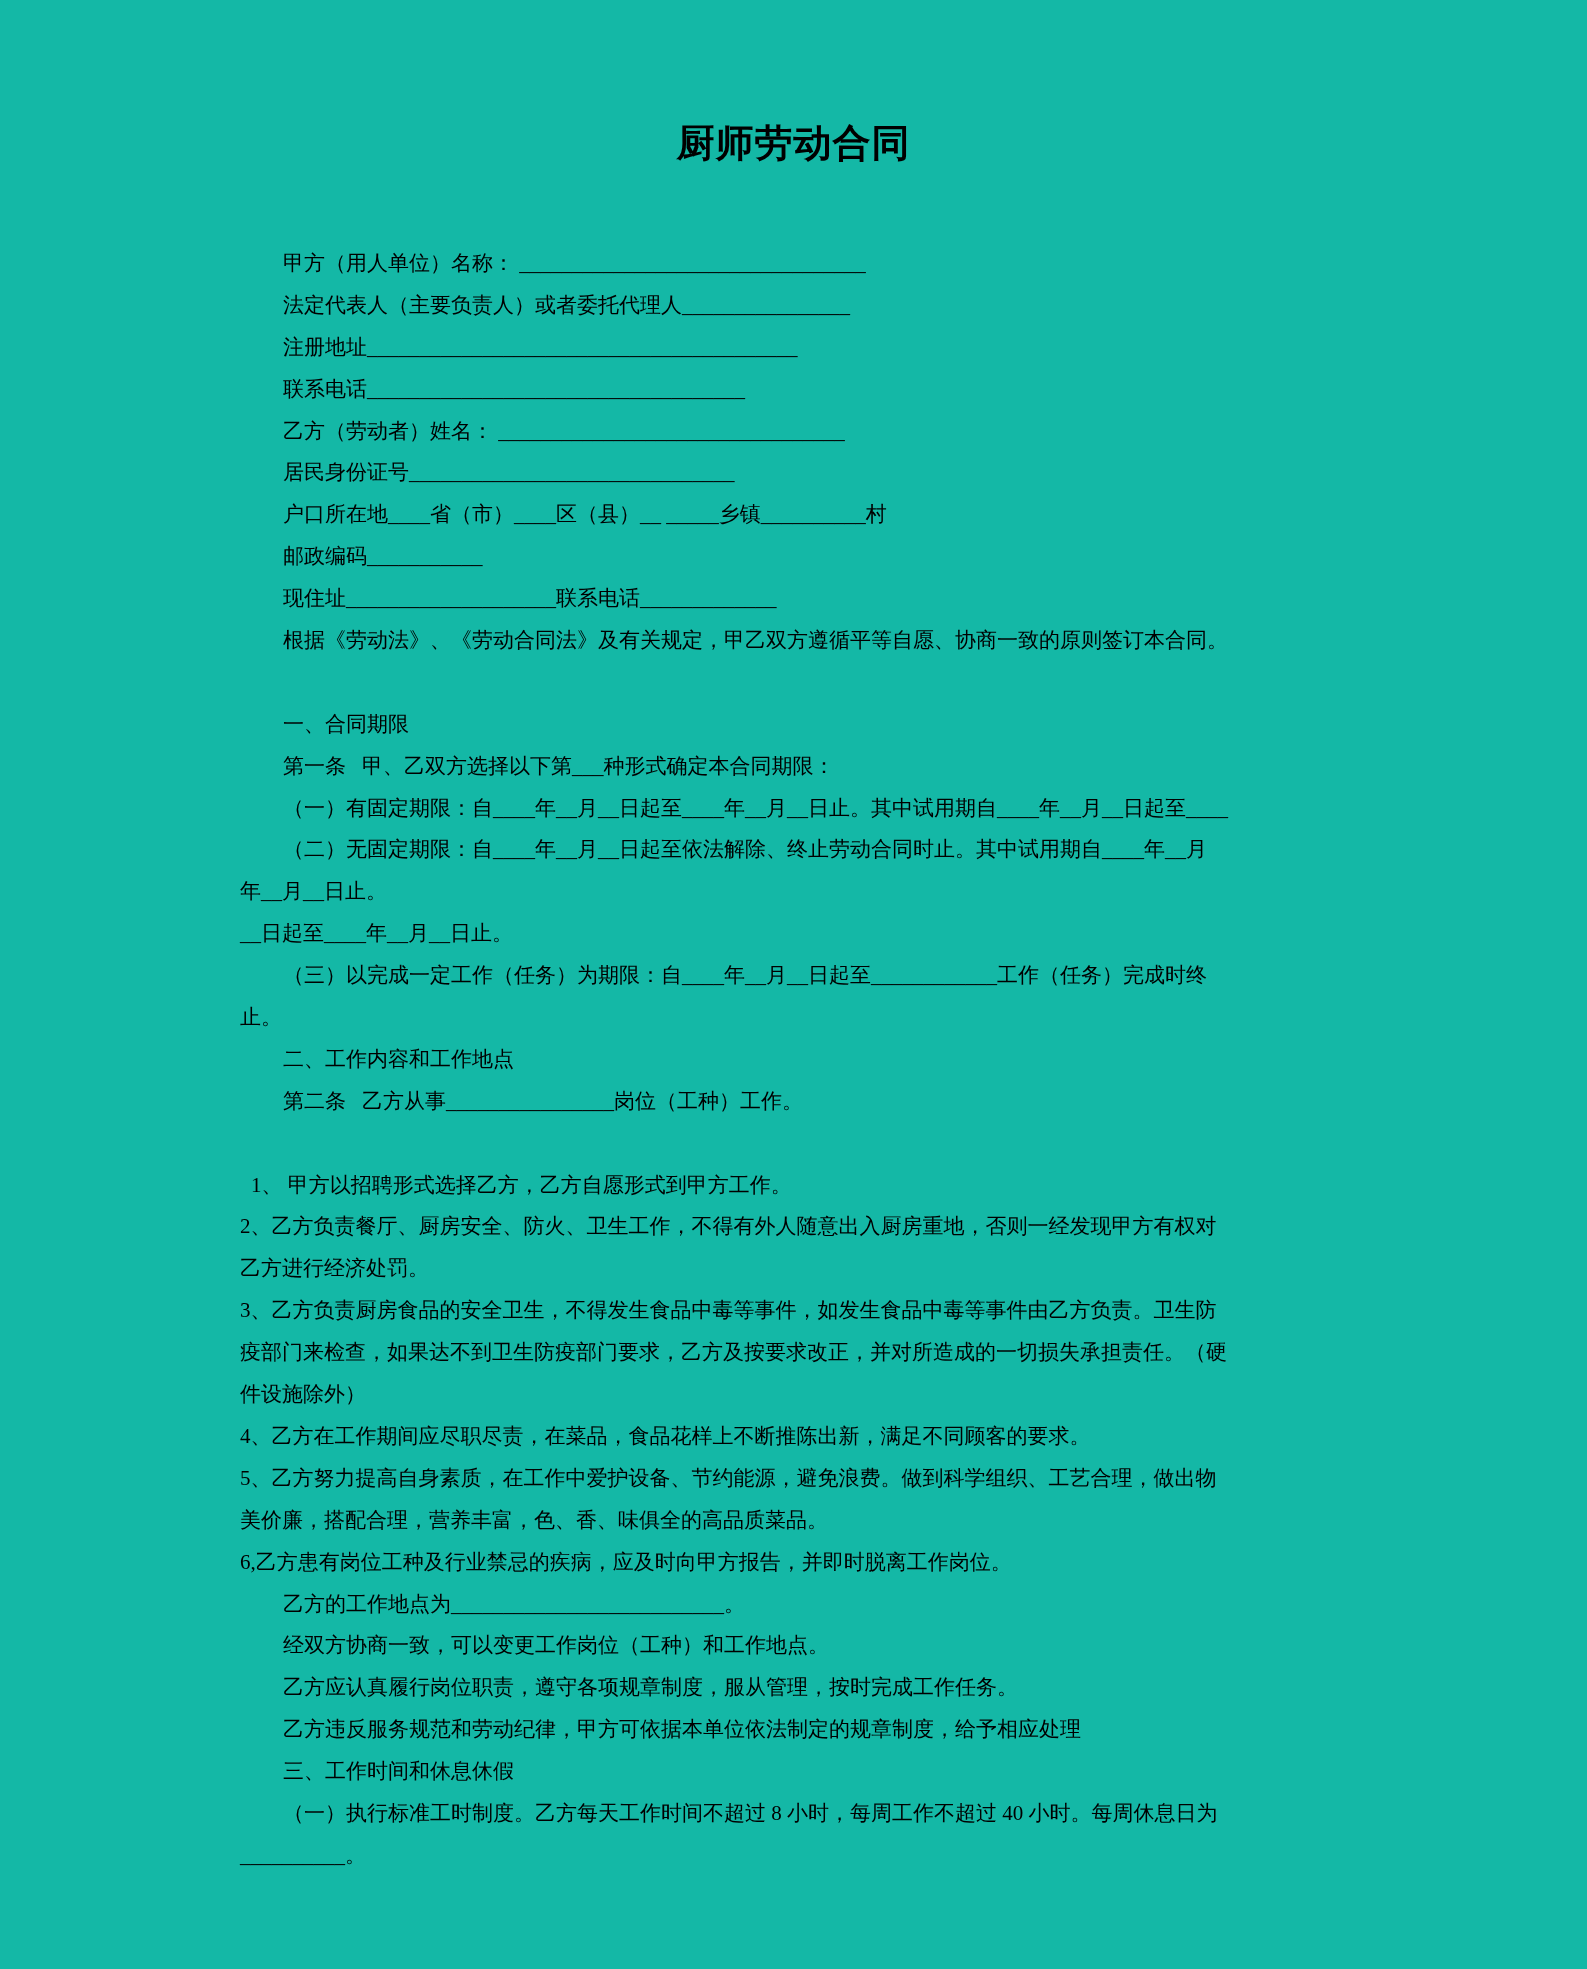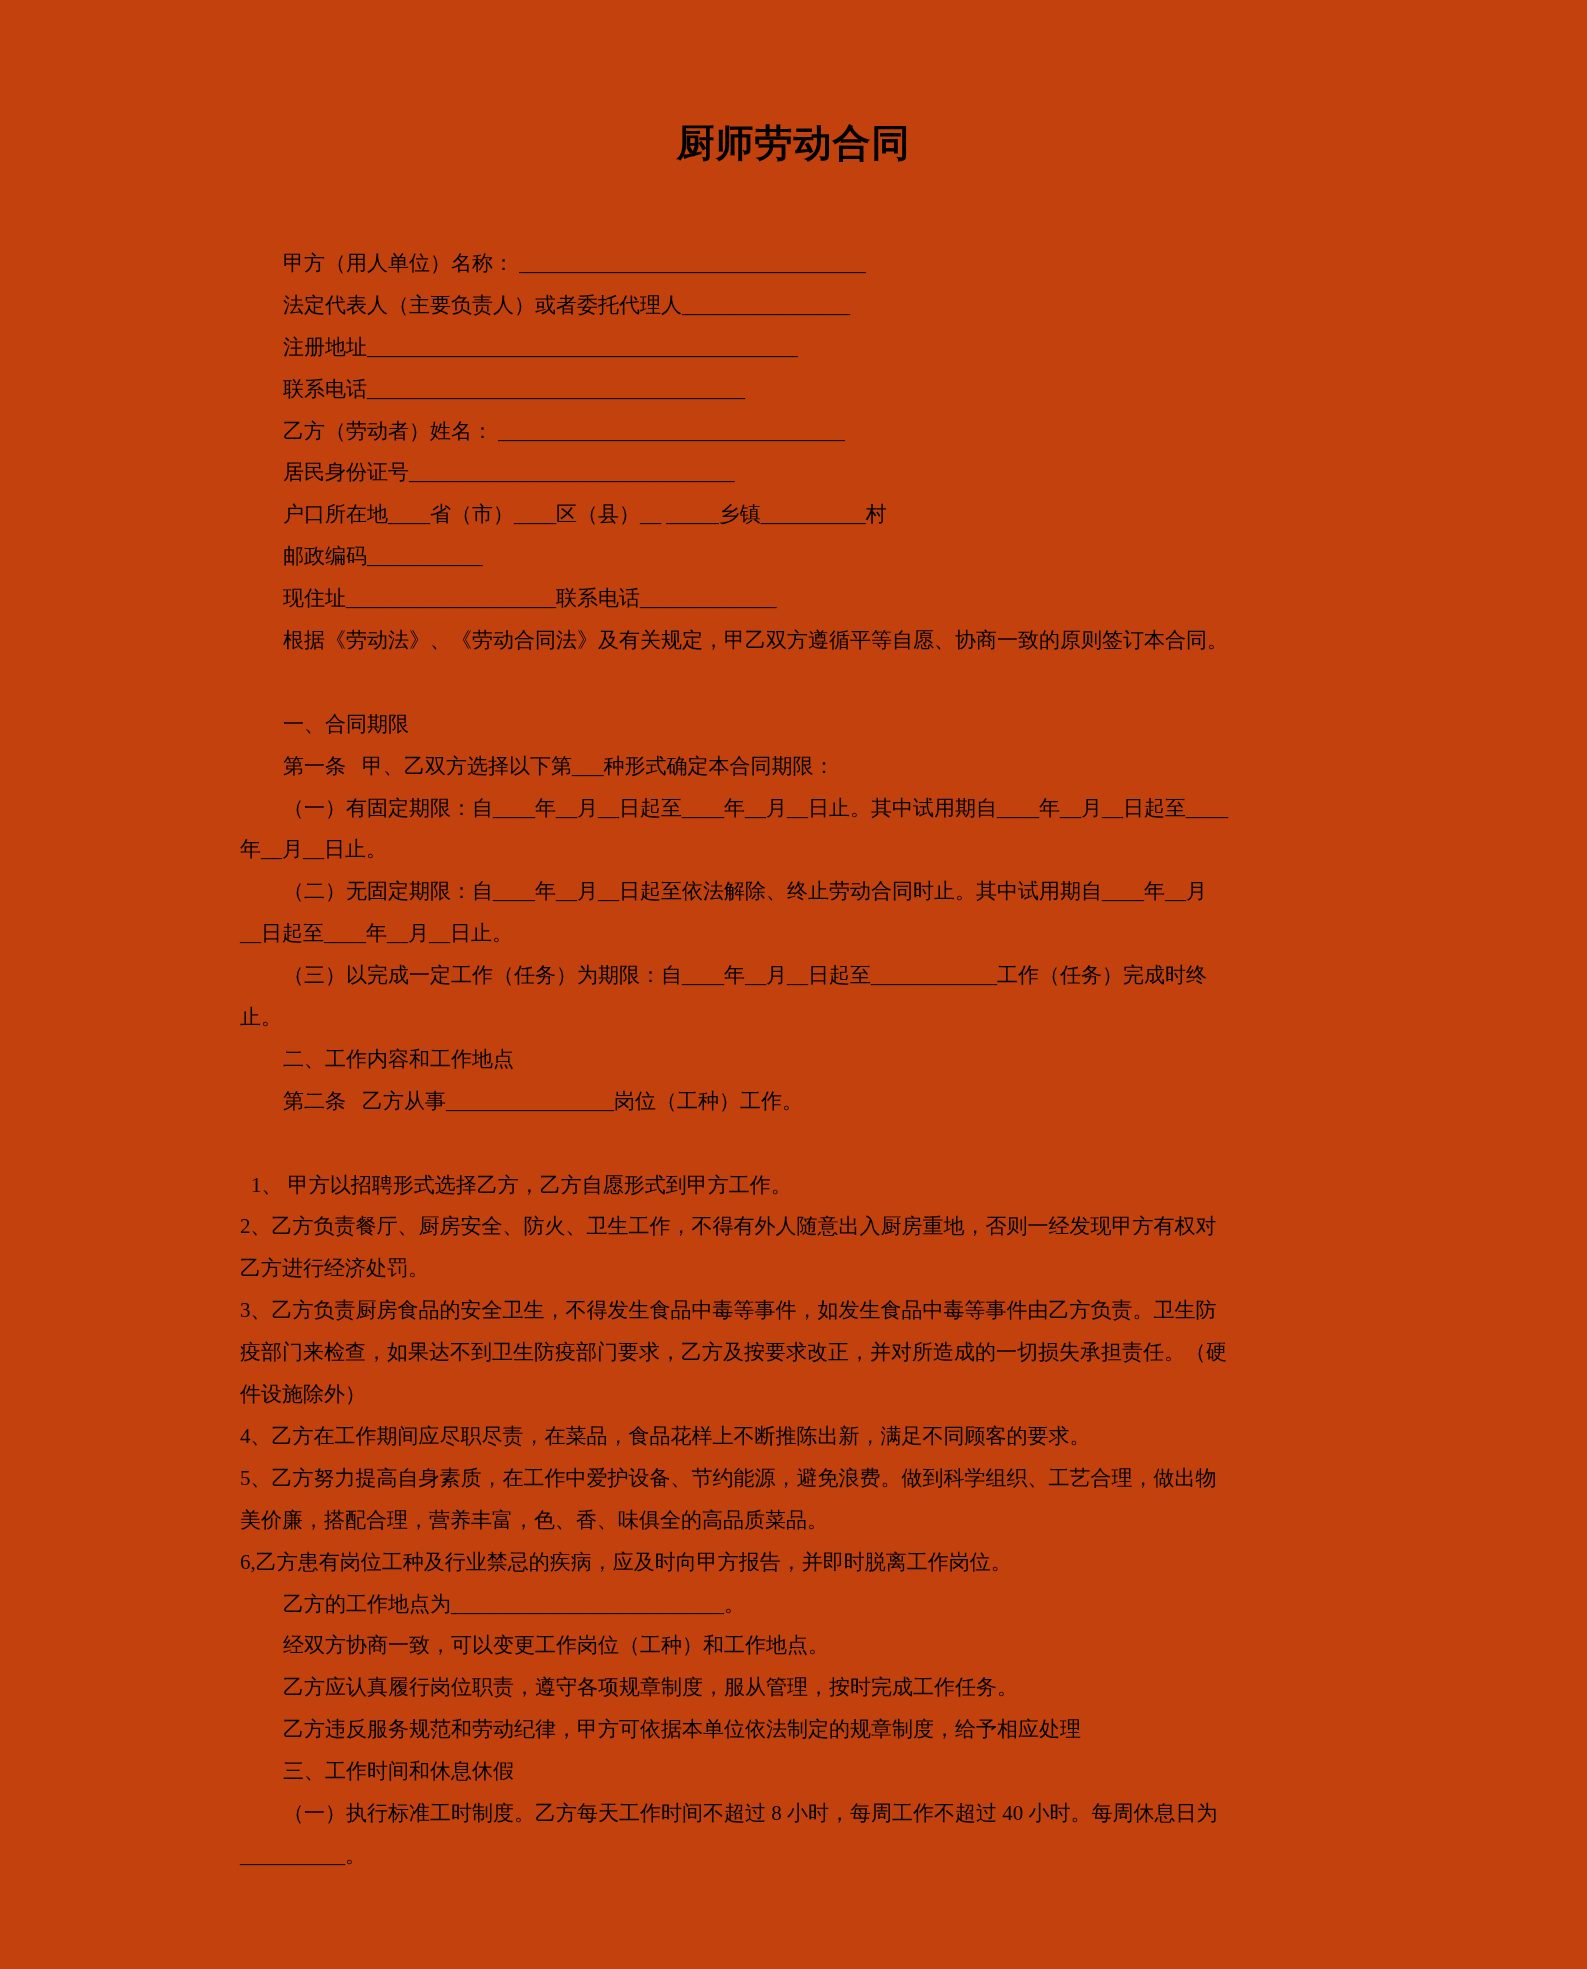--- a/index.html
+++ b/index.html
@@ -4,21 +4,21 @@
 <style>
   html, body {
     margin: 0;
     padding: 0;
     background: #ffffff;
   }
   .page {
     position: relative;
     width: 1587px;
     height: 1969px;
-    background: #c2410c;
+    background: #14b8a6;
     overflow: hidden;
     color: #000000;
     font-family: "Liberation Serif", "DejaVu Serif", serif;
     font-size: 21px;
   }
   .doc-title {
     margin: 0;
     padding-top: 114px;
     height: 58px;
     line-height: 58px;
@@ -58,22 +58,22 @@
       <div class="line indent-2">乙方（劳动者）姓名： _________________________________</div>
       <div class="line indent-2">居民身份证号_______________________________</div>
       <div class="line indent-2">户口所在地____省（市）____区（县）__ _____乡镇__________村</div>
       <div class="line indent-2">邮政编码___________</div>
       <div class="line indent-2">现住址____________________联系电话_____________</div>
       <div class="line indent-2">根据《劳动法》、《劳动合同法》及有关规定，甲乙双方遵循平等自愿、协商一致的原则签订本合同。</div>
       <div class="line blank"></div>
       <div class="line indent-2">一、合同期限</div>
       <div class="line indent-2"><b class="clause-label">第一条</b><span>甲、乙双方选择以下第___种形式确定本合同期限：</span></div>
       <div class="line indent-2">（一）有固定期限：自____年__月__日起至____年__月__日止。其中试用期自____年__月__日起至____</div>
+      <div class="line indent-2">（二）无固定期限：自____年__月__日起至依法解除、终止劳动合同时止。其中试用期自____年__月</div>
       <div class="line">年__月__日止。</div>
-      <div class="line indent-2">（二）无固定期限：自____年__月__日起至依法解除、终止劳动合同时止。其中试用期自____年__月</div>
       <div class="line">__日起至____年__月__日止。</div>
       <div class="line indent-2">（三）以完成一定工作（任务）为期限：自____年__月__日起至____________工作（任务）完成时终</div>
       <div class="line">止。</div>
       <div class="line indent-2">二、工作内容和工作地点</div>
       <div class="line indent-2"><b class="clause-label">第二条</b><span>乙方从事________________岗位（工种）工作。</span></div>
       <div class="line blank"></div>
       <div class="line indent-1">1、 甲方以招聘形式选择乙方，乙方自愿形式到甲方工作。</div>
       <div class="line">2、乙方负责餐厅、厨房安全、防火、卫生工作，不得有外人随意出入厨房重地，否则一经发现甲方有权对</div>
       <div class="line">乙方进行经济处罚。</div>
       <div class="line">3、乙方负责厨房食品的安全卫生，不得发生食品中毒等事件，如发生食品中毒等事件由乙方负责。卫生防</div>

